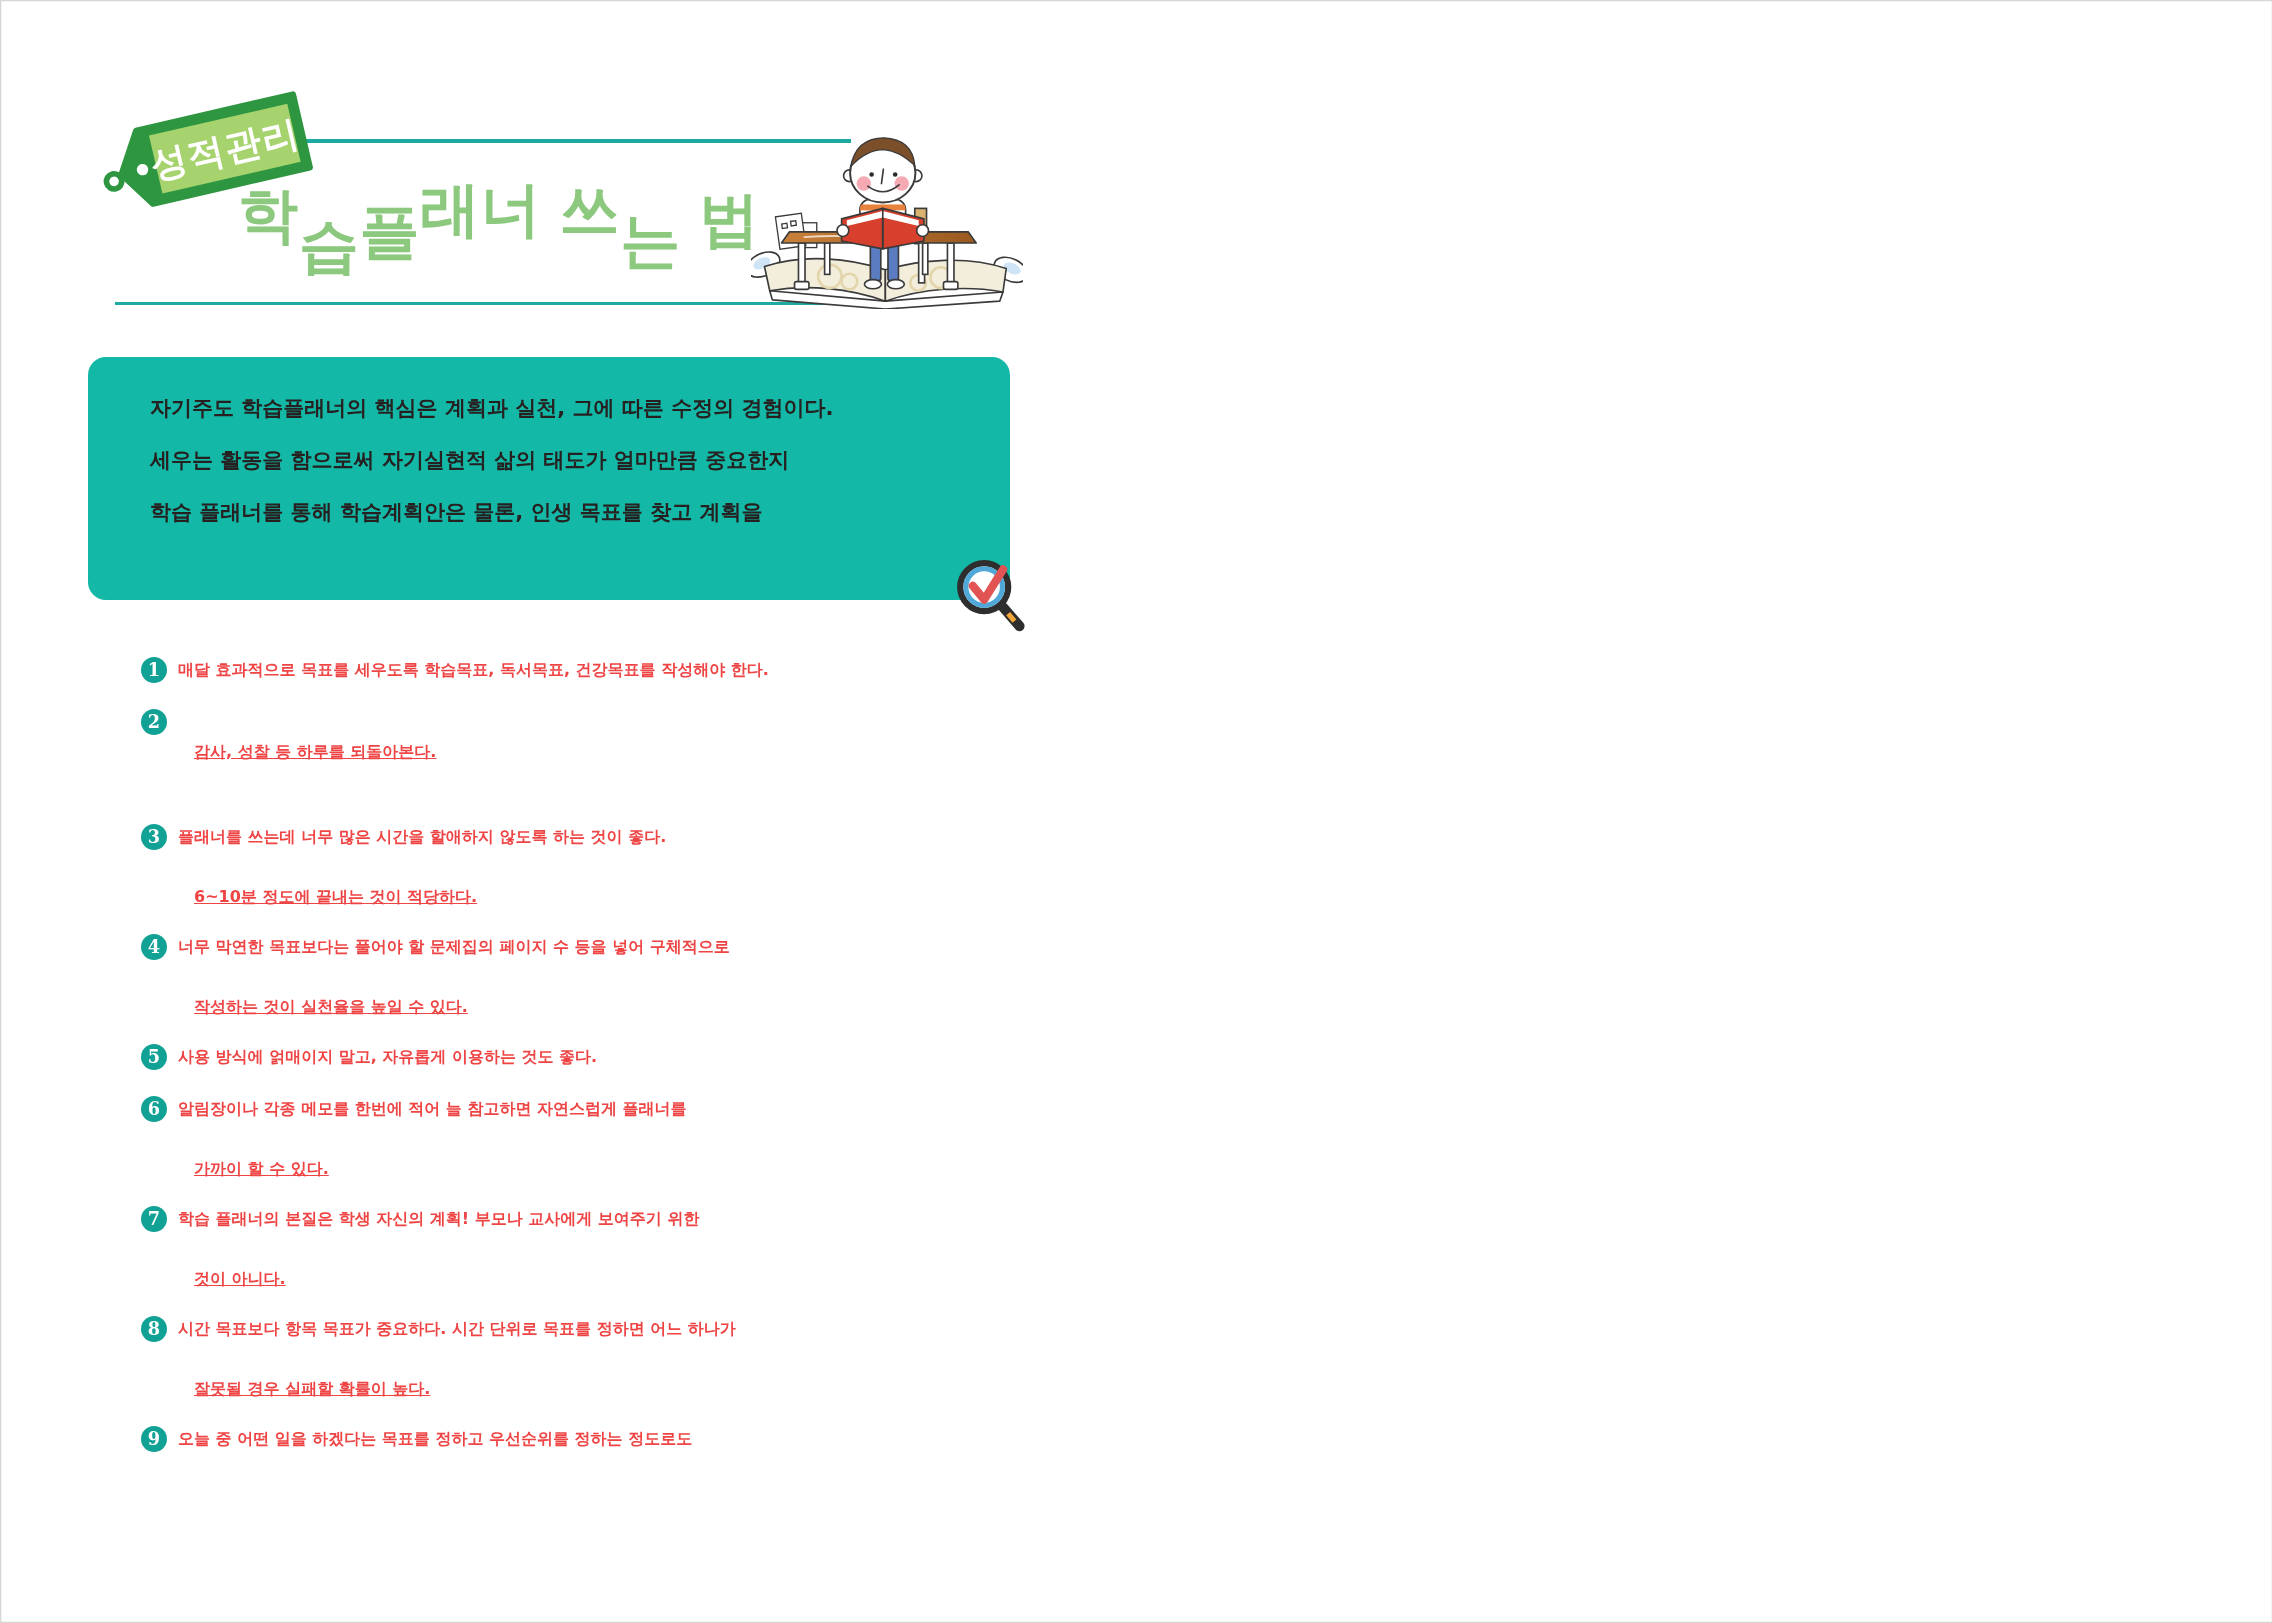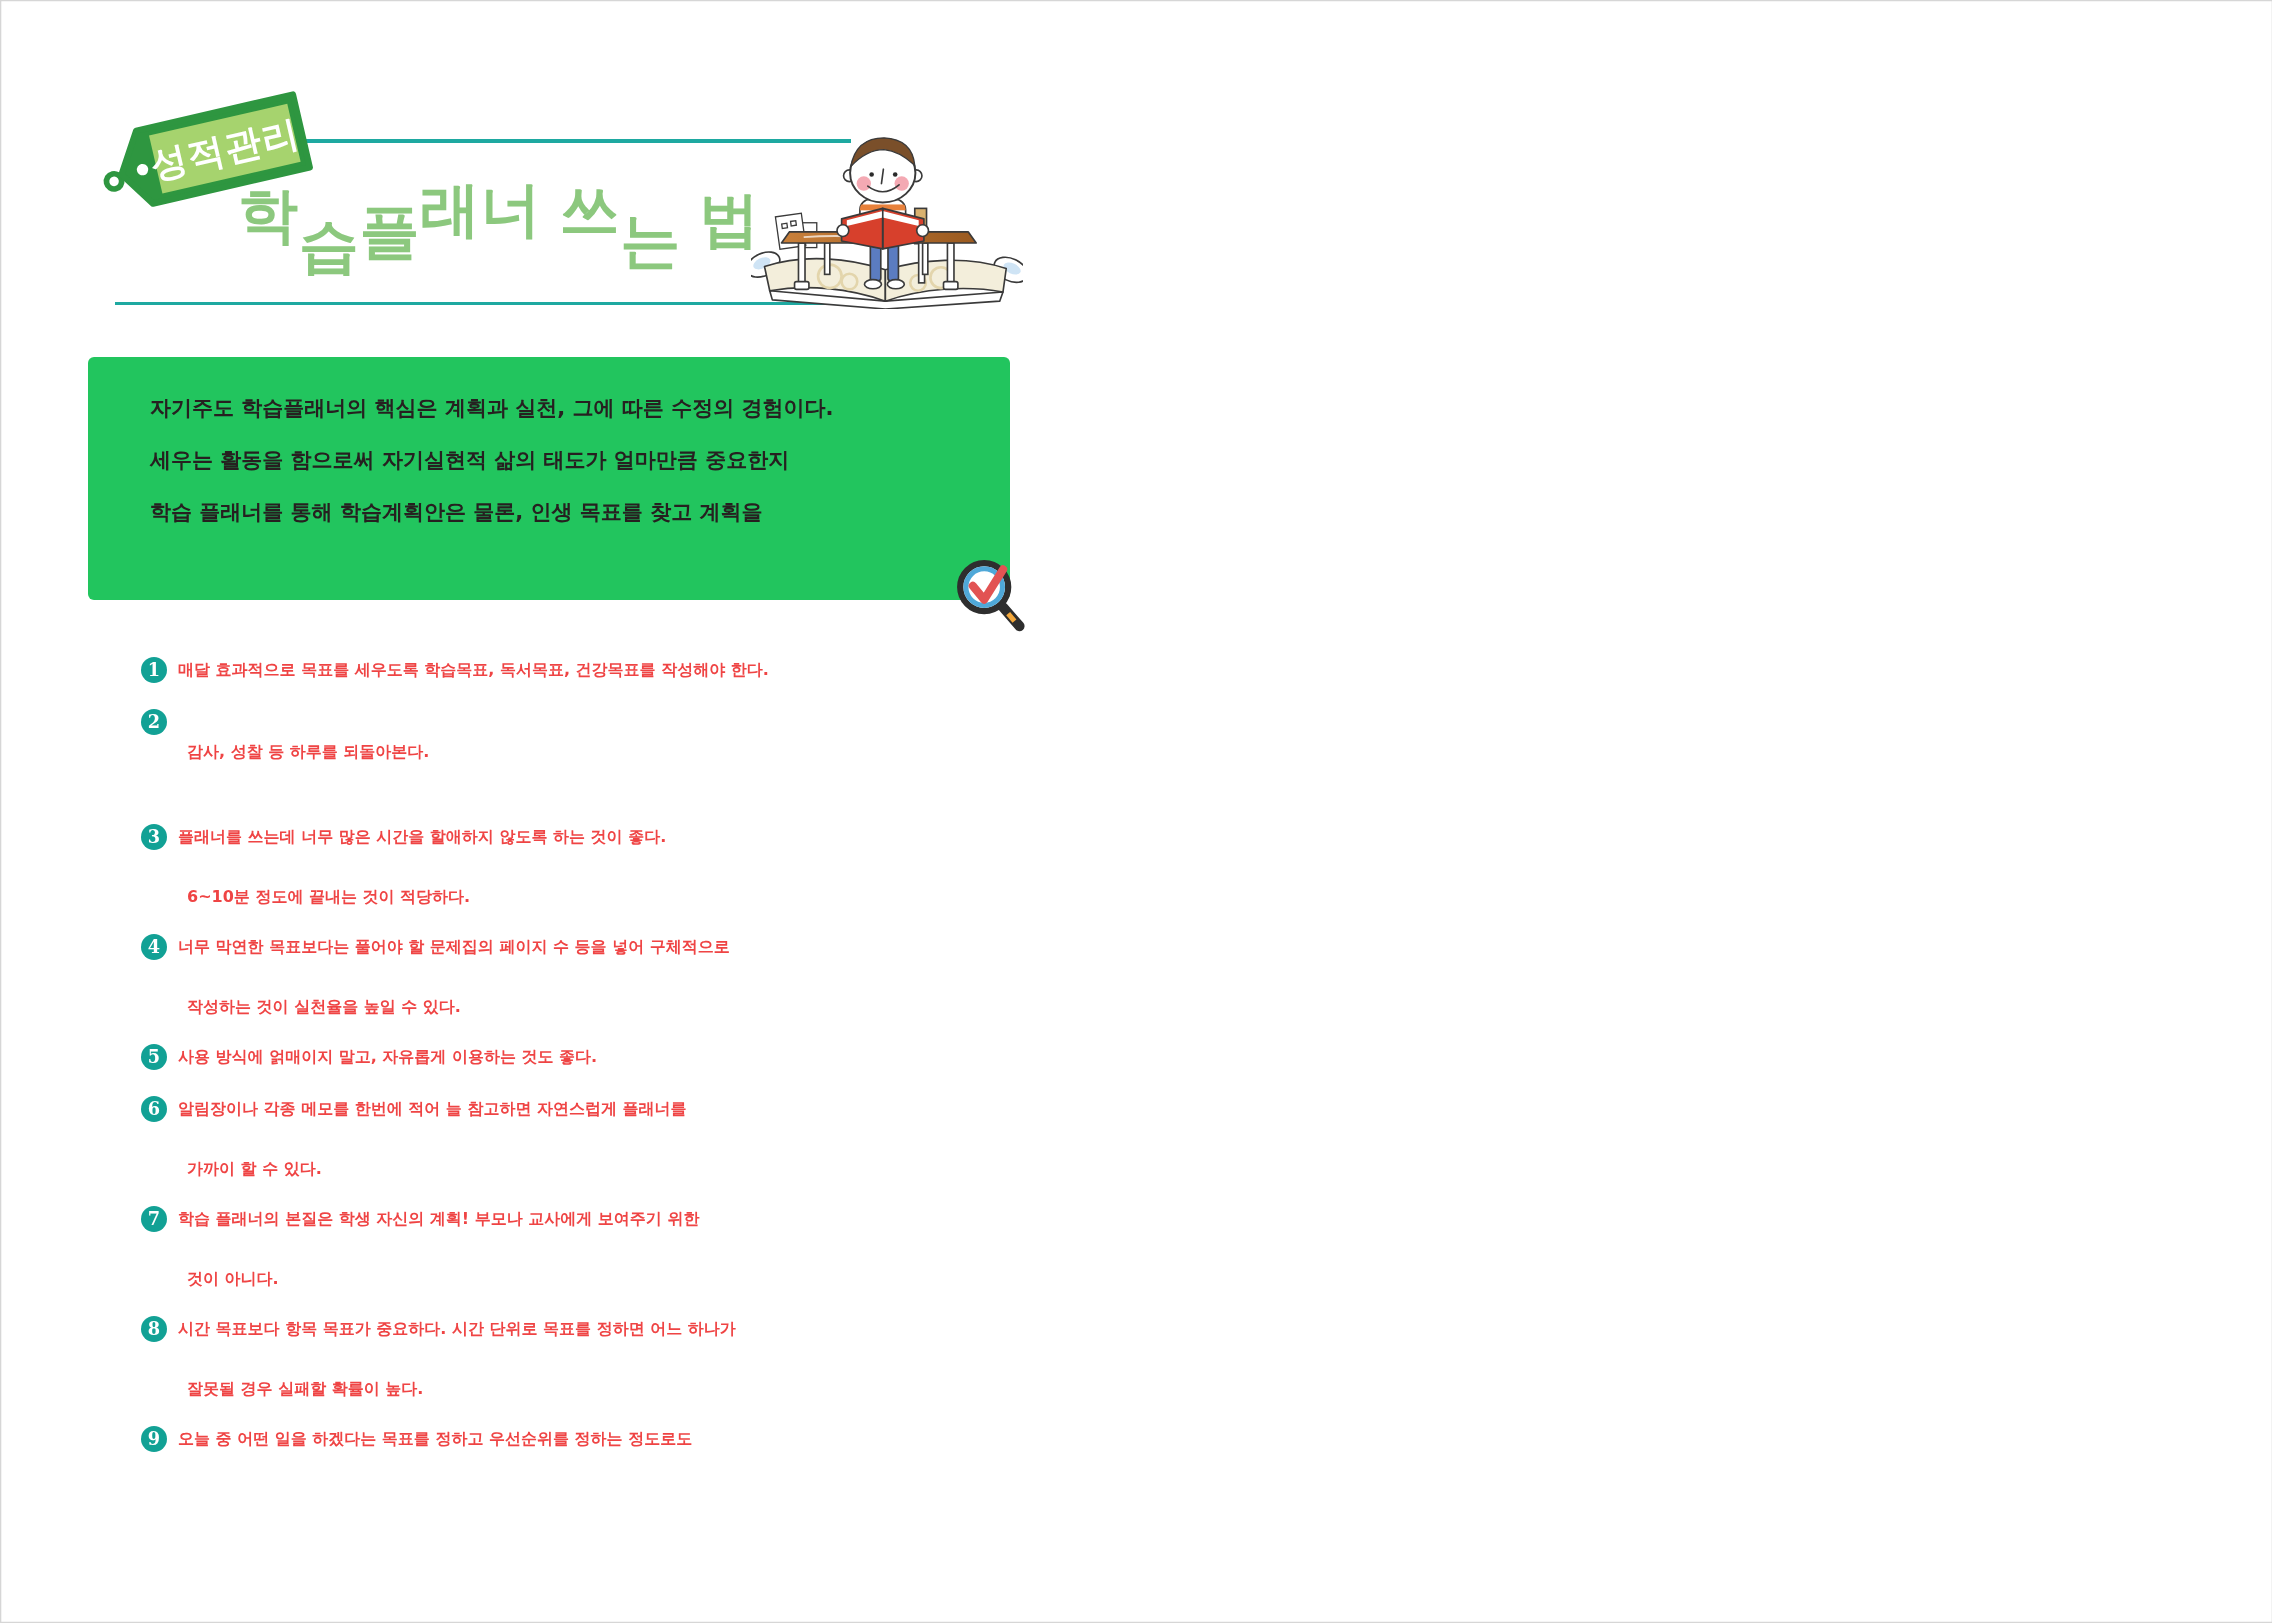--- a/index.html
+++ b/index.html
@@ -20,34 +20,34 @@
   .title{
     position:absolute;left:238px;top:185px;font-size:60px;font-weight:800;
     color:#8cc87e;white-space:nowrap;line-height:1;letter-spacing:0.7px;
   }
   .title span{display:inline-block;}
   
   .illus{position:absolute;left:751px;top:113px;width:272px;height:196px;}
   
   .intro-box{
     position:absolute;left:88px;top:357px;width:922px;height:243px;
-    background:#22c55e;border-radius:6px;
+    background:#14b8a6;border-radius:18px;
   }
   .intro-text{position:absolute;left:62px;top:25px;right:39px;}
   .intro-text p{margin:0;font-size:21px;font-weight:600;line-height:52px;color:#262020;white-space:nowrap;}
   .magnifier{position:absolute;left:952px;top:553px;width:77px;height:82px;}
   
   .item{position:absolute;left:141px;padding-left:37px;}
   .badge{
     position:absolute;left:0;top:2px;width:26px;height:26px;border-radius:50%;
     background:#12a195;color:#ffffff;font-family:"DejaVu Serif",serif;font-size:17.7px;font-weight:700;
     display:flex;align-items:center;justify-content:center;line-height:1;
   }
   .item p{margin:0;font-size:16px;font-weight:600;line-height:30px;color:#ef4444;white-space:nowrap;}
-  .item p.l2{margin-top:30px;margin-left:9px;}
+  .item p.l2{margin-top:30px;margin-left:16px;text-decoration:underline;}
   .i1{top:655px;} .i2{top:707px;} .i3{top:822px;} .i4{top:932px;}
   .i5{top:1042px;} .i6{top:1094px;} .i7{top:1204px;} .i8{top:1314px;} .i9{top:1424px;}
 </style>
 </head>
 <body>
 
 <div class="page">
 
   <div class="rule rule-top"></div>
   <div class="rule rule-bottom"></div>

